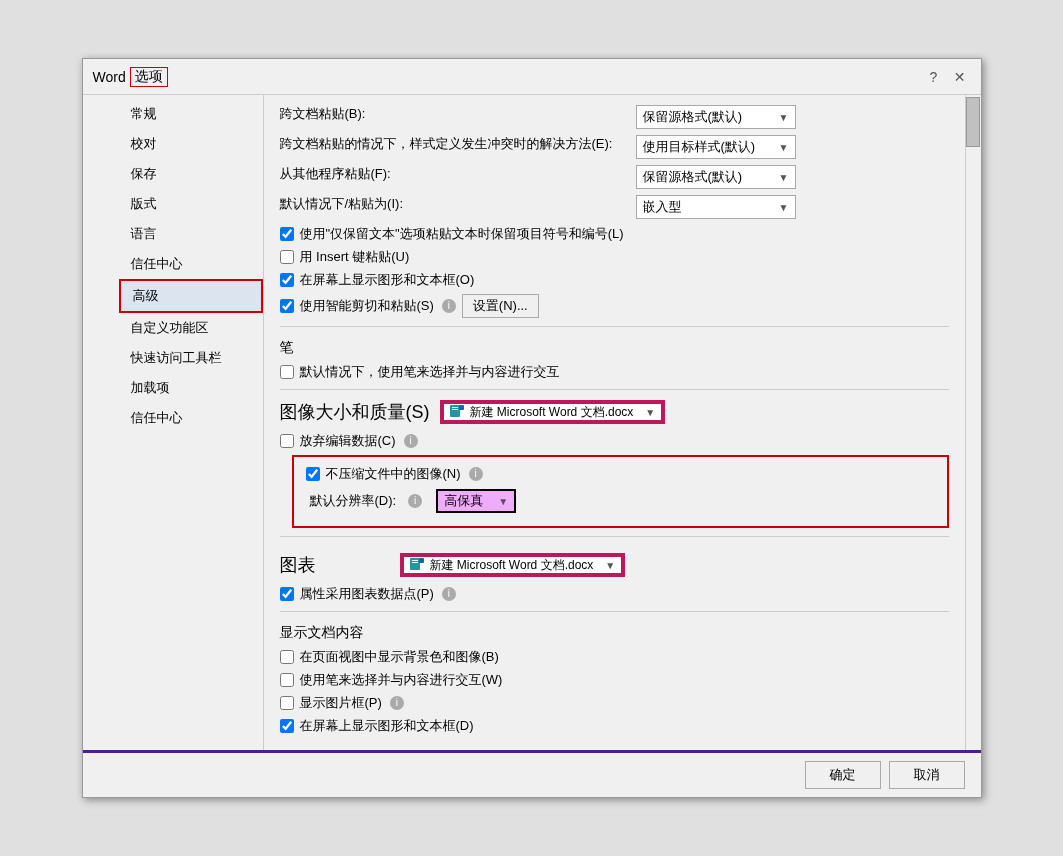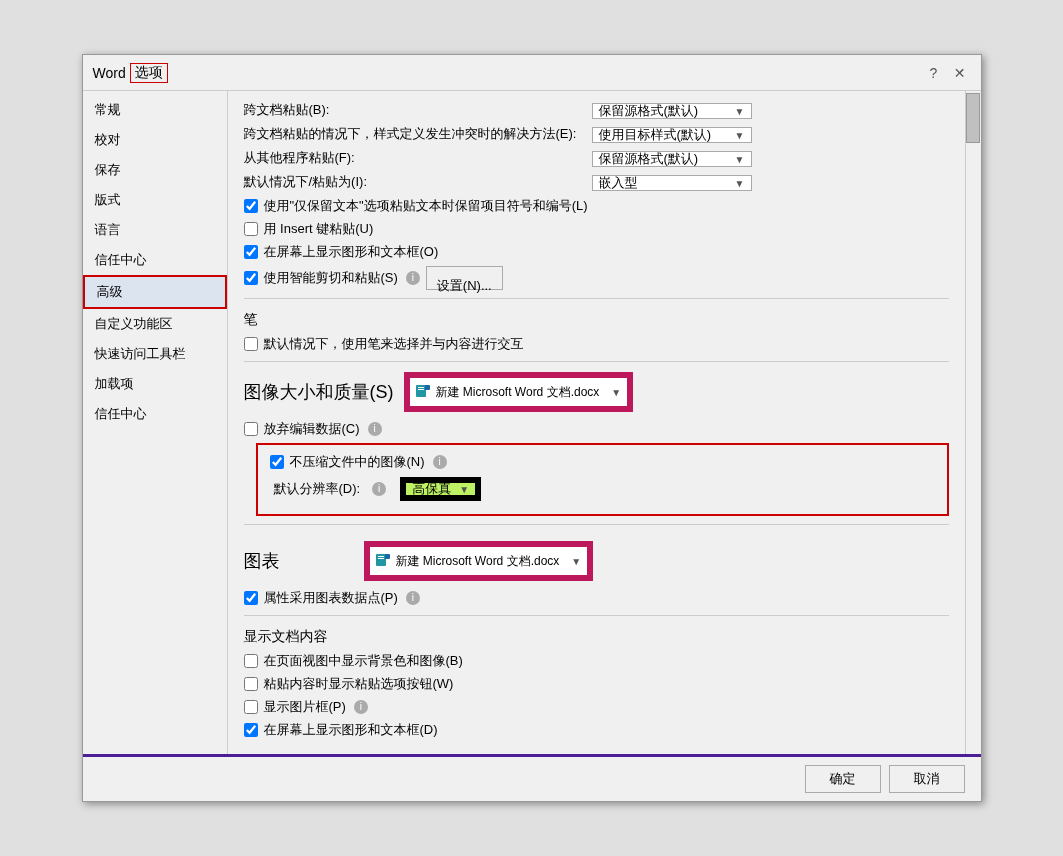--- a/index.html
+++ b/index.html
@@ -69,20 +69,21 @@
       display: flex;
       flex: 1;
     }
 
     
     .sidebar {
       width: 145px;
       background: #f0f0f0;
       border-right: 1px solid #ccc;
       padding: 4px 0;
+      margin-left: 36px;
     }
     .sidebar-item {
       padding: 6px 12px;
       cursor: pointer;
       color: #000;
       font-size: 13px;
     }
     .sidebar-item.active {
       background: #dce4f0;
       border: 2px solid #cc0000;
@@ -108,40 +109,40 @@
     .scrollbar-thumb {
       width: 14px;
       height: 50px;
       background: #c0c0c0;
       border: 1px solid #999;
       margin-top: 2px;
     }
 
     .row {
       display: flex;
-      align-items: flex-end;
+      align-items: flex-start;
       margin-bottom: 6px;
-      gap: 8px;
+      gap: 16px;
     }
     .row-label {
       min-width: 340px;
       color: #000;
       font-size: 13px;
     }
     .dropdown {
       display: flex;
       align-items: center;
       background: white;
       border: 1px solid #aaa;
       padding: 2px 6px;
       font-size: 13px;
       cursor: pointer;
       min-width: 160px;
       justify-content: space-between;
-      height: 16px;
+      height: 24px;
     }
     .dropdown-arrow {
       font-size: 10px;
       color: #555;
       margin-left: 8px;
     }
 
     .checkbox-row {
       display: flex;
       align-items: center;
@@ -161,21 +162,21 @@
       margin: 12px 0 6px 0;
       color: #000;
     }
     .section-divider {
       border: none;
       border-top: 1px solid #ccc;
       margin: 8px 0;
     }
 
     .settings-btn {
-      padding: 10px 10px;
+      padding: 2px 10px;
       height: 24px;
       font-size: 13px;
       background: #f0f0f0;
       border: 1px solid #aaa;
       cursor: pointer;
     }
 
     .info-icon {
       display: inline-block;
       width: 14px;
@@ -202,43 +203,43 @@
     }
     .image-quality-label {
       font-size: 18px;
       min-width: 110px;
     }
 
     .file-dropdown {
       display: flex;
       align-items: center;
       background: white;
-      border: 6px solid #be185d;
+      border: 4px solid #be185d;
       padding: 2px 6px;
       font-size: 12px;
       cursor: pointer;
       min-width: 200px;
-      height: 40px;
+      height: 24px;
       justify-content: flex-start;
       gap: 4px;
     }
 
     
     .highlight-box {
       border: 2px solid #cc0000;
       padding: 8px 12px;
       margin: 4px 0 8px 12px;
       background: #f0f0f0;
     }
 
     .small-dropdown {
       display: flex;
       align-items: center;
-      background: #bef264;
-      border: 6px solid #000000;
+      background: #f0abfc;
+      border: 2px solid #000000;
       padding: 2px 6px;
       font-size: 13px;
       cursor: pointer;
       min-width: 80px;
       height: 24px;
       justify-content: space-between;
     }
 
     
     .chart-section {
@@ -457,21 +458,21 @@
       <div class="display-section">
         <div class="section-label">显示文档内容</div>
 
         <div class="checkbox-row">
           <input type="checkbox" style="">
           <span>在页面视图中显示背景色和图像(B)</span>
         </div>
 
         <div class="checkbox-row">
           <input type="checkbox" style="">
-          <span>粘贴内容时显示粘贴选项按钮(W)</span>
+          <span>使用笔来选择并与内容进行交互(W)</span>
         </div>
 
         <div class="checkbox-row">
           <input type="checkbox" style="">
           <span>显示图片框(P)</span>
           <span class="info-icon">i</span>
         </div>
 
         <div class="checkbox-row">
           <input type="checkbox" checked="" style="">

